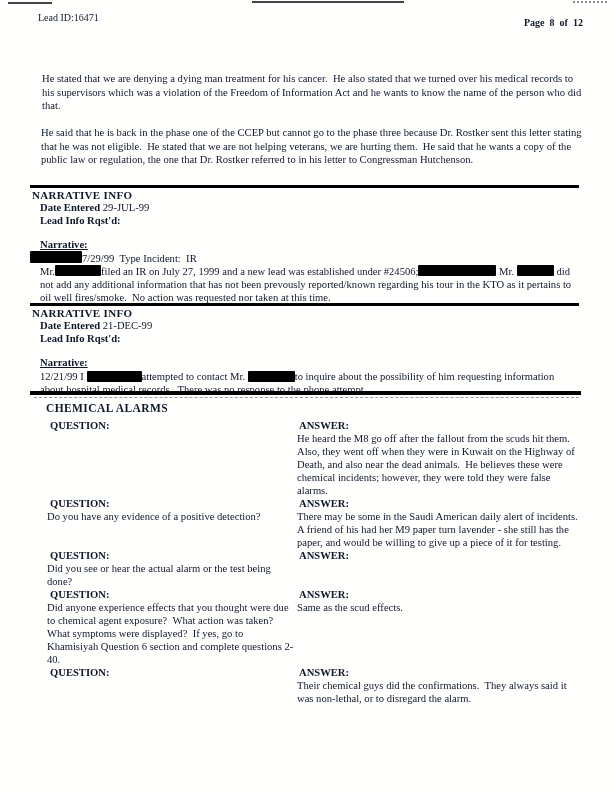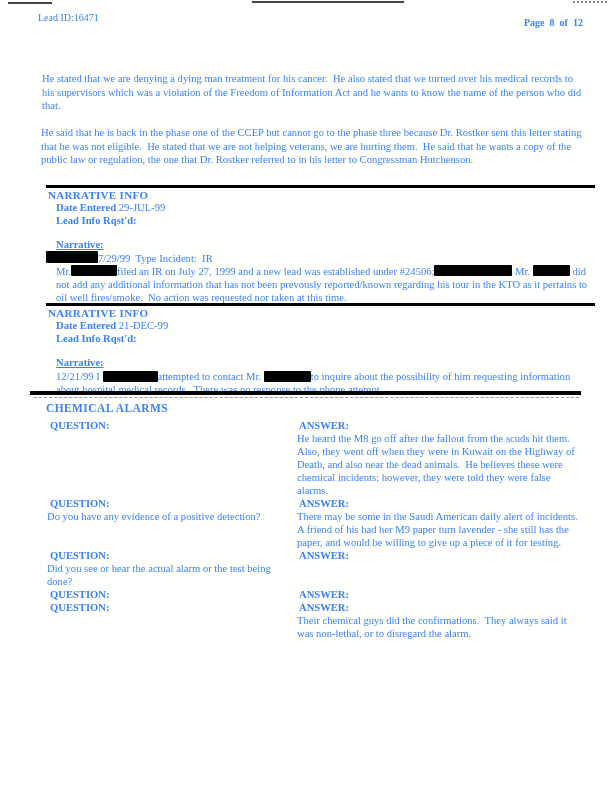--- a/index.html
+++ b/index.html
@@ -2,40 +2,40 @@
 <html><head>
 <meta charset="utf-8">
 <style>
   html,body { margin:0; padding:0; background:#e8e8e8; }
   .page {
     position:relative;
     width:611px; height:792px;
     margin:0 auto;
     background:#fffffe;
     font-family:"Liberation Serif", serif;
-    color:#3b82f6;
+    color:#0f172a;
     overflow:hidden;
   }
   .page * { box-sizing:border-box; }
 
   
   .art { position:absolute; background:#444; }
   .art.dotted { background:none; border-top:2px dotted #8a8a8a; }
 
   
   .hdr-lead { position:absolute; top:12px; left:38px; font-size:10px; white-space:pre-wrap; }
   .hdr-page { position:absolute; top:17px; left:524px; font-size:10px; font-weight:bold; white-space:pre-wrap; }
 
   
   .para { position:absolute; margin:0; font-size:10.6px; line-height:13.5px; white-space:pre-wrap; }
   .p1 { top:72px; left:42px; width:543px; }
   .p2 { top:126px; left:41px; width:547px; }
 
   
-  .narrative { position:absolute; left:46px; width:549px; border-top:3px solid #000; }
+  .narrative { position:absolute; left:30px; width:549px; border-top:3px solid #000; }
   .n1 { top:185px; }
   .n2 { top:303px; }
   .sec-title { font-weight:bold; font-size:11px; letter-spacing:0.3px; margin:1px 0 0 2px; }
   .field { font-size:10.6px; line-height:13px; margin-left:10px; white-space:pre-wrap; }
   .b { font-weight:bold; }
   .nlabel { margin-top:11px;text-decoration:underline; }
   .nline { font-size:10.6px; line-height:13px; margin-left:10px; white-space:pre-wrap; }
   .nbody { margin:0 0 0 10px; font-size:10.6px; line-height:13px; width:535px; white-space:pre-wrap; }
 
   .redact { display:inline-block; background:#000; height:11px; vertical-align:-1.5px; border-radius:1px; }
@@ -119,23 +119,25 @@
         <div class="qa-label">QUESTION:</div>
         <div class="qa-text">Did you see or hear the actual alarm or the test being done?</div>
       </div>
       <div class="a-cell">
         <div class="qa-label">ANSWER:</div>
         <div class="qa-text row-pad"></div>
       </div>
 
       <div class="q-cell">
         <div class="qa-label">QUESTION:</div>
+        <div class="qa-text">Did anyone experience effects that you thought were due to chemical agent exposure?  What action was taken?  What symptoms were displayed?  If yes, go to Khamisiyah Question 6 section and complete questions 2-40.</div>
       </div>
       <div class="a-cell">
         <div class="qa-label">ANSWER:</div>
+        <div class="qa-text">Same as the scud effects.</div>
       </div>
 
       <div class="q-cell">
         <div class="qa-label">QUESTION:</div>
       </div>
       <div class="a-cell">
         <div class="qa-label">ANSWER:</div>
         <div class="qa-text">Their chemical guys did the confirmations.  They always said it was non-lethal, or to disregard the alarm.</div>
       </div>
 

